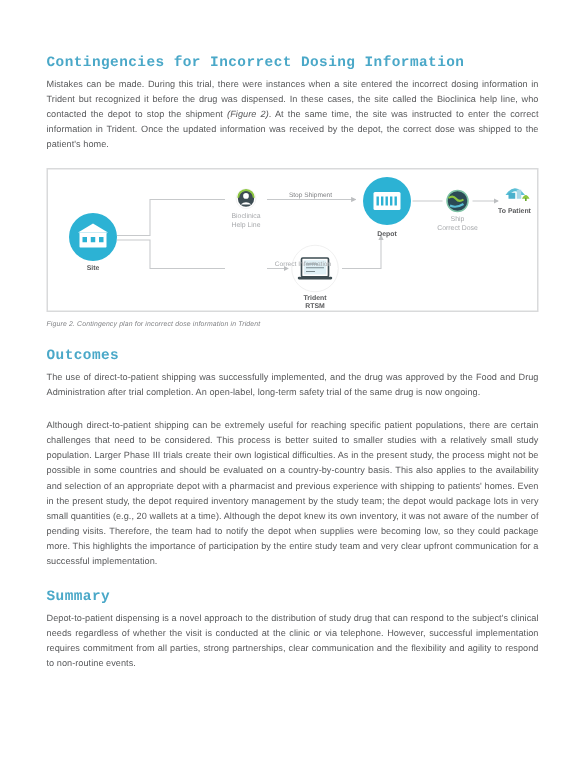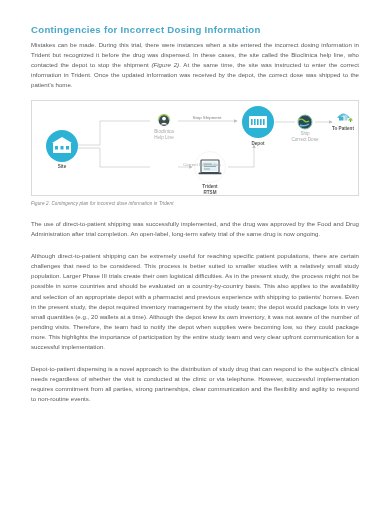--- a/index.html
+++ b/index.html
@@ -19,22 +19,23 @@
     height: 505px;
     padding: 24px 31px 0 31px;
     background: #ffffff;
     position: relative;
   }
   h2.section-heading {
     font-size: 9.6px;
     line-height: 12px;
     font-weight: bold;
     color: #4aa8c8;
-    margin: 0 0 4px 0;
+    margin: 12px 0 4px 0;
     letter-spacing: 0.3px;
+    font-family: Liberation Mono, monospace;
   }
   p.body-text {
     font-size: 6.1px;
     line-height: 10.05px;
     color: #58595b;
     margin: 0;
     text-align: justify;
     letter-spacing: 0.03px;
   }
   p.body-text .ital { font-style: italic; }
@@ -170,24 +171,26 @@
         <text x="273" y="40" font-family="Liberation Sans, sans-serif" font-size="4.6" fill="#a7a9ac" text-anchor="middle">Correct Dose</text>
 
         <text x="311" y="29" font-family="Liberation Sans, sans-serif" font-size="4.6" font-weight="bold" fill="#58595b" text-anchor="middle">To Patient</text>
       </svg>
     </div>
   </div>
 
   <div class="figure-caption">Figure 2. Contingency plan for incorrect dose information in Trident</div>
 
   <div class="outcomes-wrap">
+    <h2 class="section-heading">Outcomes</h2>
     <p class="body-text">The use of direct-to-patient shipping was successfully implemented, and the drug was approved by the Food and Drug Administration after trial completion. An open-label, long-term safety trial of the same drug is now ongoing.</p>
   </div>
 
   <div class="lessons-wrap">
     <p class="body-text">Although direct-to-patient shipping can be extremely useful for reaching specific patient populations, there are certain challenges that need to be considered. This process is better suited to smaller studies with a relatively small study population. Larger Phase III trials create their own logistical difficulties. As in the present study, the process might not be possible in some countries and should be evaluated on a country-by-country basis. This also applies to the availability and selection of an appropriate depot with a pharmacist and previous experience with shipping to patients' homes. Even in the present study, the depot required inventory management by the study team; the depot would package lots in very small quantities (e.g., 20 wallets at a time). Although the depot knew its own inventory, it was not aware of the number of pending visits. Therefore, the team had to notify the depot when supplies were becoming low, so they could package more. This highlights the importance of participation by the entire study team and very clear upfront communication for a successful implementation.</p>
   </div>
 
   <div class="summary-wrap">
+    <h2 class="section-heading">Summary</h2>
     <p class="body-text">Depot-to-patient dispensing is a novel approach to the distribution of study drug that can respond to the subject's clinical needs regardless of whether the visit is conducted at the clinic or via telephone. However, successful implementation requires commitment from all parties, strong partnerships, clear communication and the flexibility and agility to respond to non-routine events.</p>
   </div>
 
 </div>
 
 </body></html>

